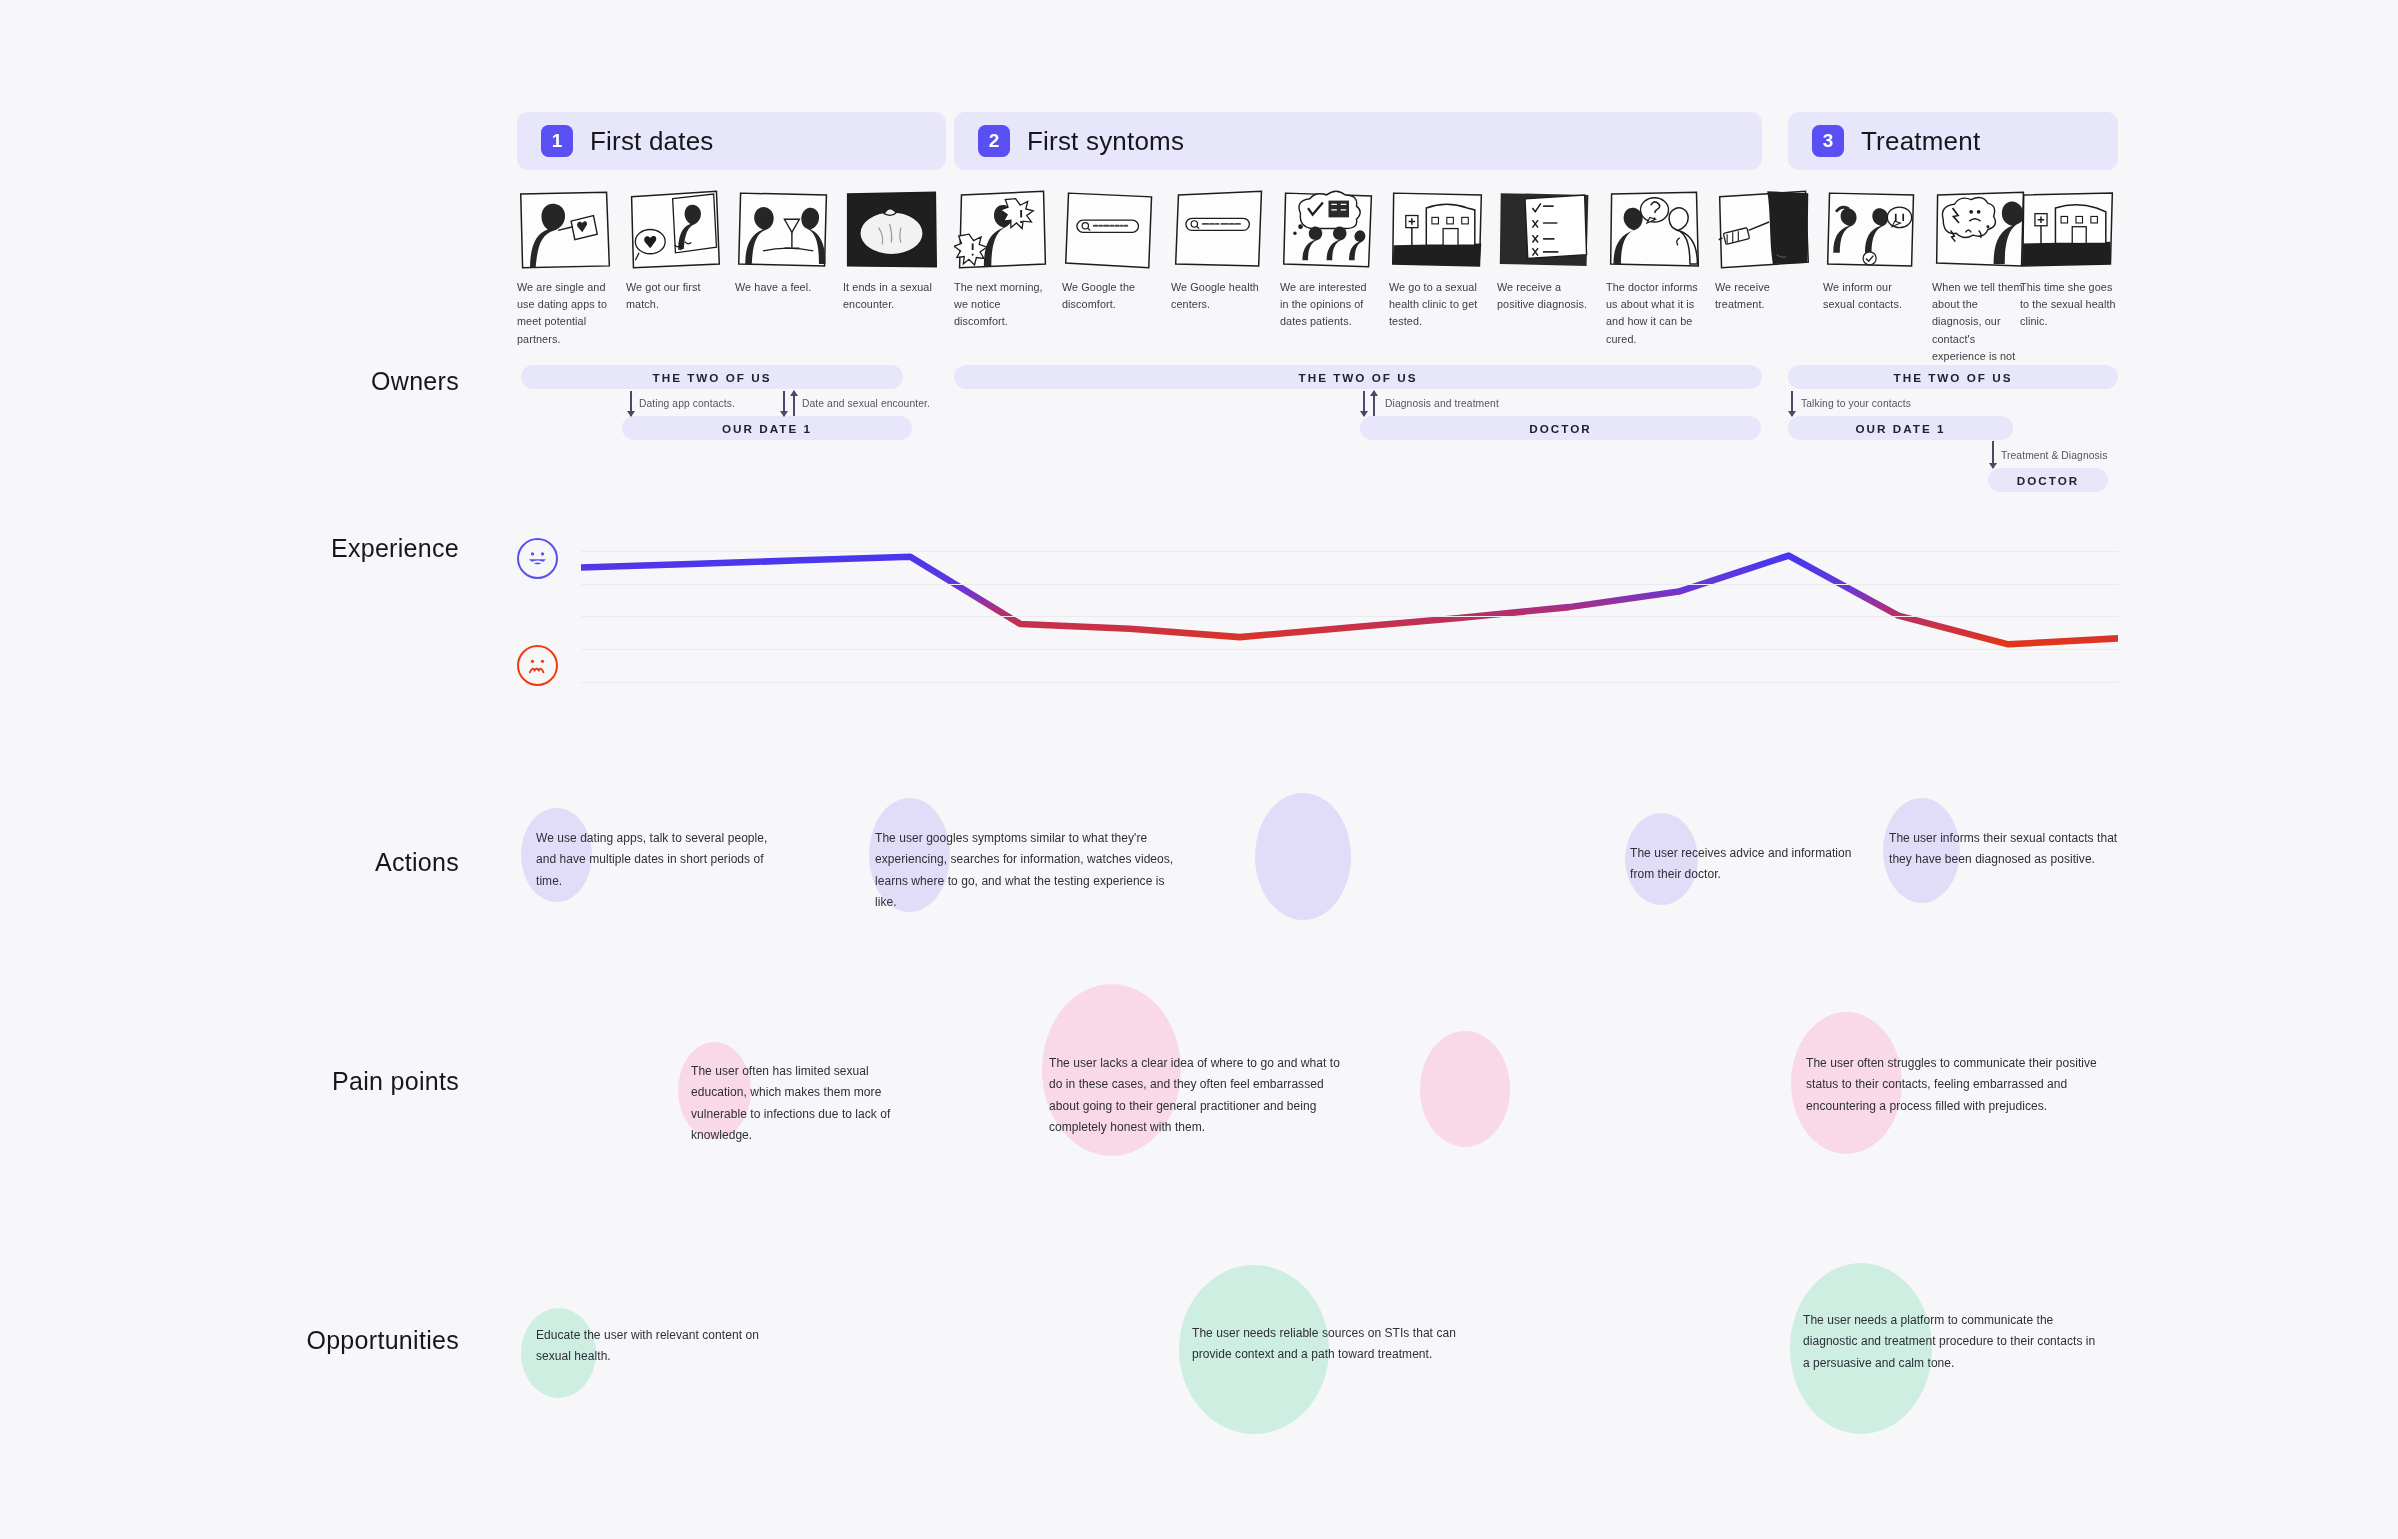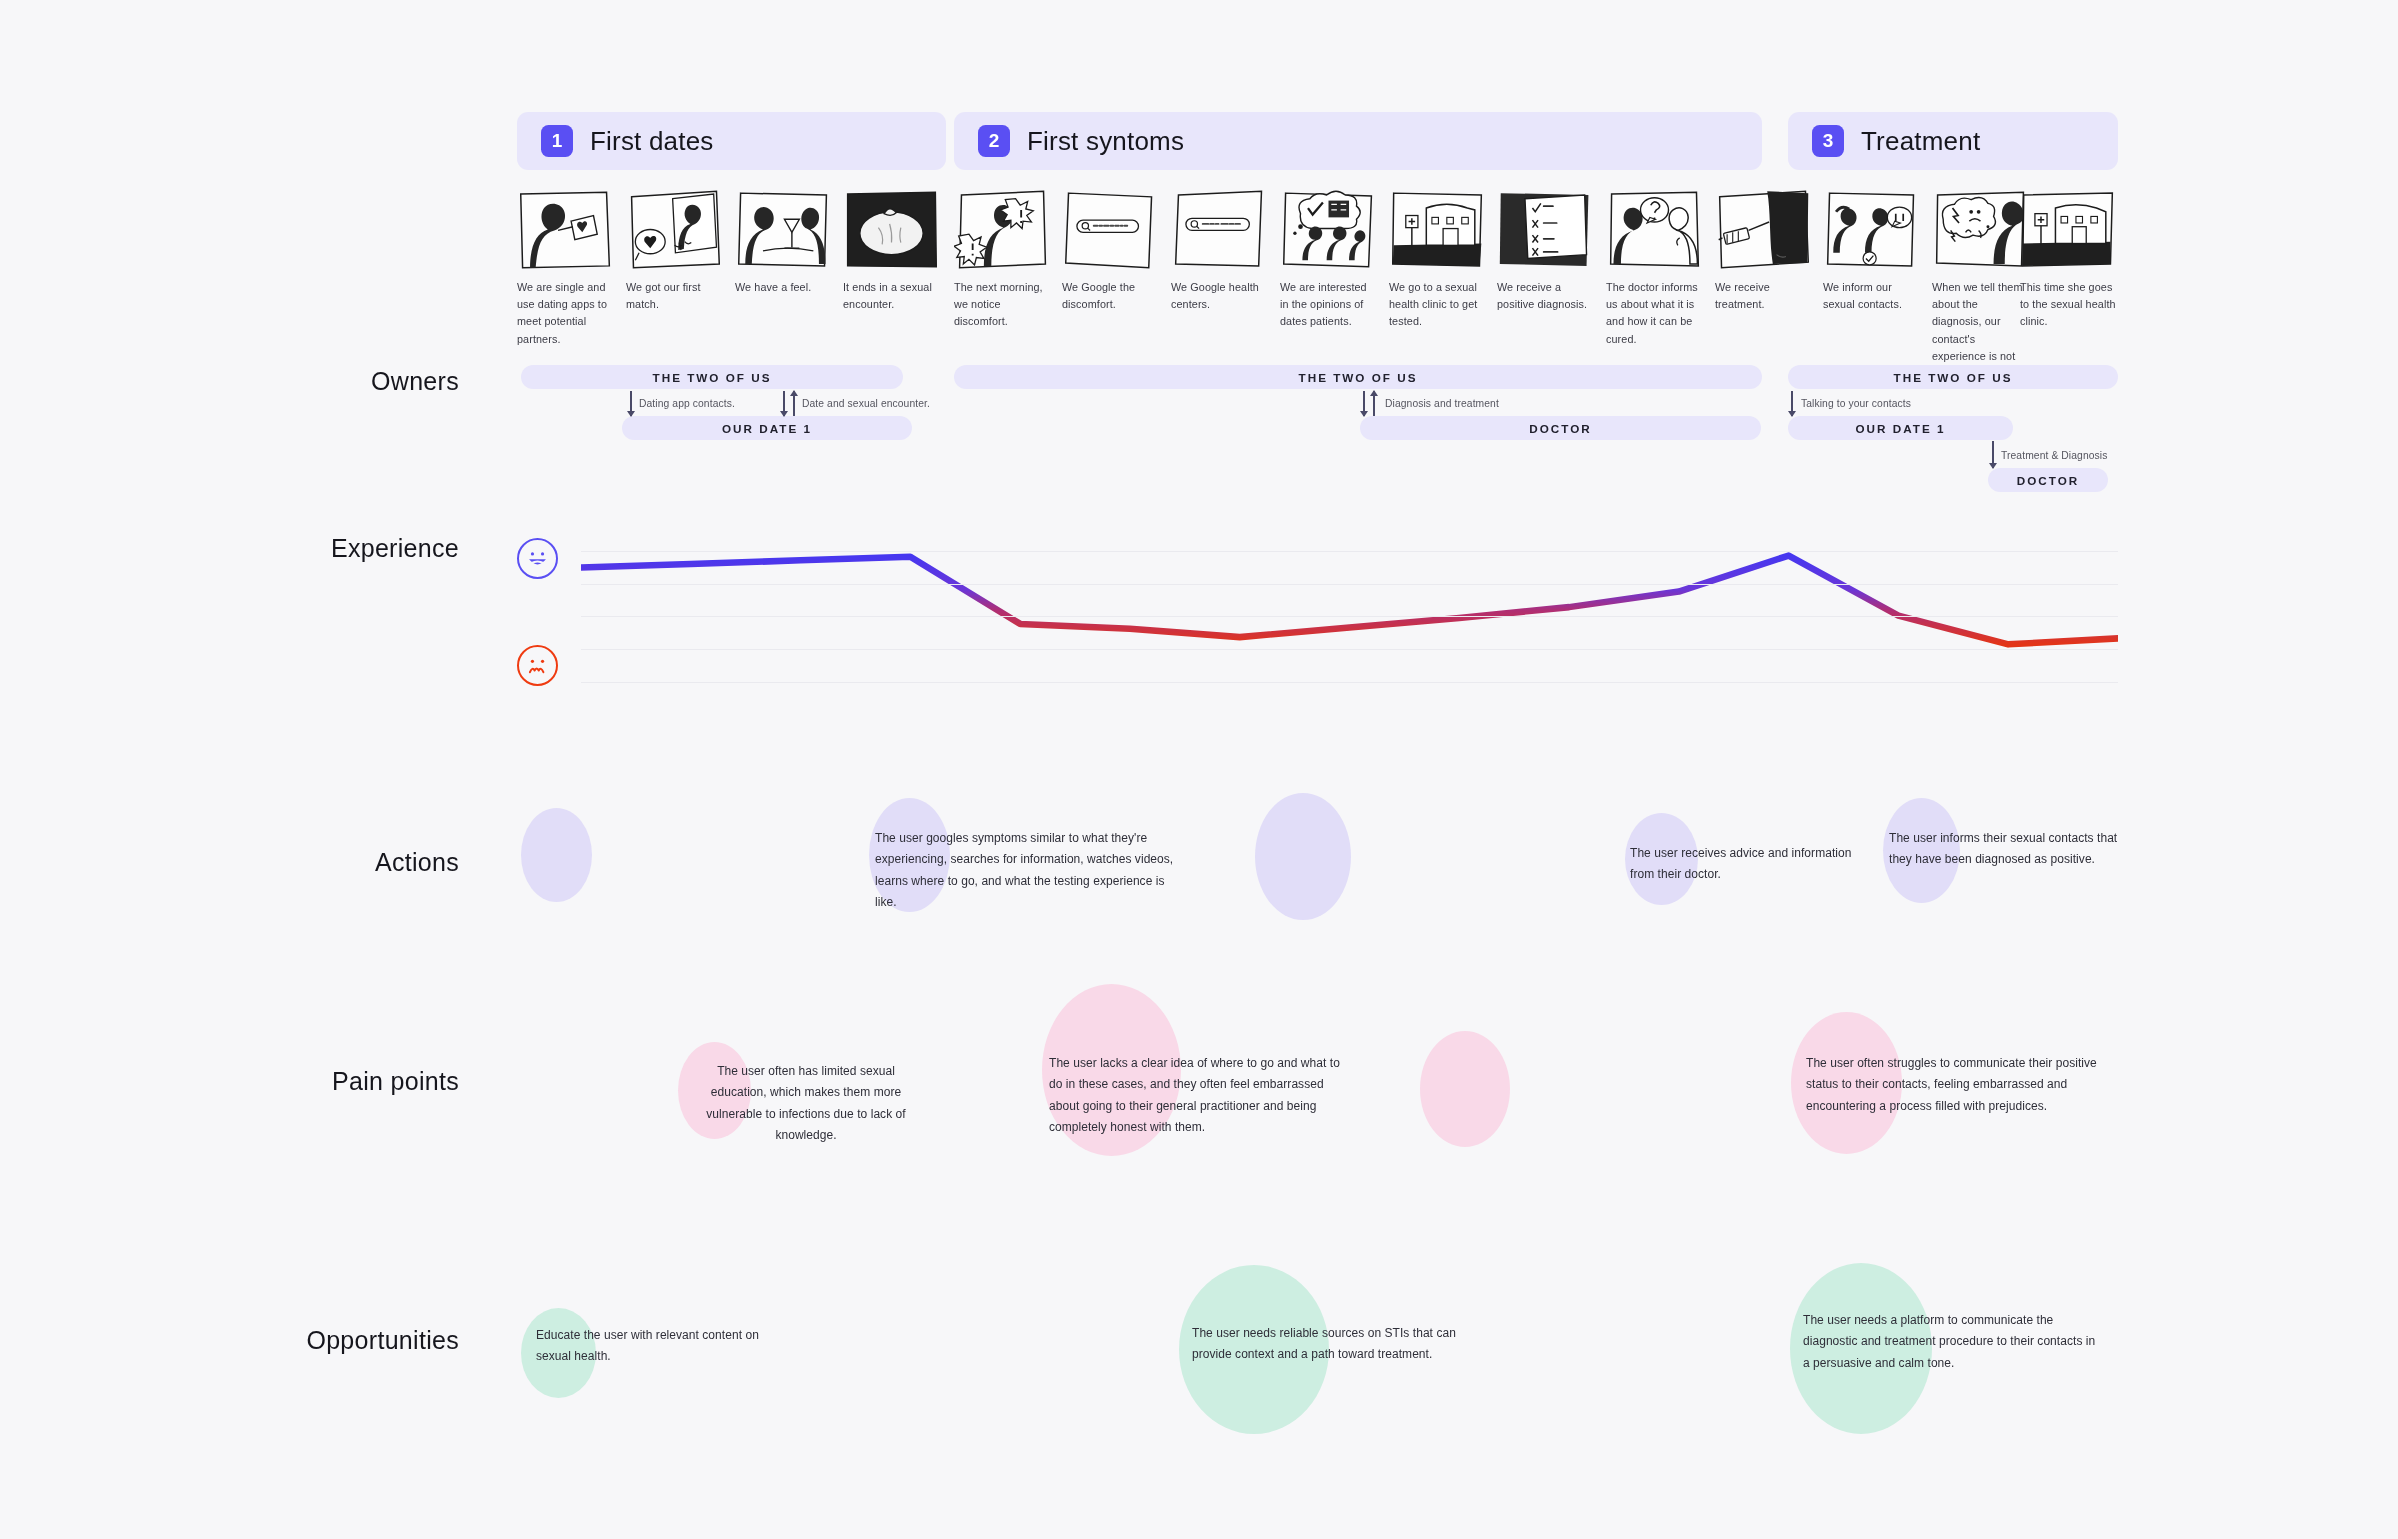--- a/index.html
+++ b/index.html
@@ -466,34 +466,35 @@
           <stop offset="38%" stop-color="#6a36d8"></stop>
           <stop offset="62%" stop-color="#b02e73"></stop>
           <stop offset="100%" stop-color="#e33518"></stop>
         </linearGradient>
       </defs>
       <polyline id="chart-polyline" fill="none" stroke="url(#lineGrad)" stroke-width="7" stroke-linejoin="round" stroke-linecap="round" points="0.0,35.8 117.1,31.9 234.3,28.1 351.4,24.2 468.6,95.9 585.7,101.0 702.9,110.0 820.0,99.8 937.1,89.5 1054.3,78.0 1171.4,61.4 1288.6,23.0 1405.7,87.0 1522.9,117.7 1640.0,111.3"></polyline>
     </svg>
   </div>
 
   <div class="bubble actions" style="left:521px; top:808px; width:71px; height:94px;"></div>
+  <div class="bubble-text" style="left:536px; top:828px; width:242px;">We use dating apps, talk to several people, and have multiple dates in short periods of time.</div>
 
   <div class="bubble actions" style="left:869px; top:798px; width:81px; height:114px;"></div>
   <div class="bubble-text" style="left:875px; top:828px; width:309px;">The user googles symptoms similar to what they're experiencing, searches for information, watches videos, learns where to go, and what the testing experience is like.</div>
 
   <div class="bubble actions" style="left:1255px; top:793px; width:96px; height:127px;"></div>
 
   <div class="bubble actions" style="left:1625px; top:813px; width:73px; height:92px;"></div>
   <div class="bubble-text" style="left:1630px; top:843px; width:240px;">The user receives advice and information from their doctor.</div>
 
   <div class="bubble actions" style="left:1883px; top:798px; width:77px; height:105px;"></div>
   <div class="bubble-text" style="left:1889px; top:828px; width:234px;">The user informs their sexual contacts that they have been diagnosed as positive.</div>
 
   <div class="bubble painpoints" style="left:678px; top:1042px; width:73px; height:97px;"></div>
-  <div class="bubble-text" style="left:691px; top:1061px; width:230px;text-align:center;">The user often has limited sexual education, which makes them more vulnerable to infections due to lack of knowledge.</div>
+  <div class="bubble-text" style="left:691px; top:1061px; width:230px;">The user often has limited sexual education, which makes them more vulnerable to infections due to lack of knowledge.</div>
 
   <div class="bubble painpoints" style="left:1042px; top:984px; width:139px; height:172px;"></div>
   <div class="bubble-text" style="left:1049px; top:1053px; width:300px;">The user lacks a clear idea of where to go and what to do in these cases, and they often feel embarrassed about going to their general practitioner and being completely honest with them.</div>
 
   <div class="bubble painpoints" style="left:1420px; top:1031px; width:90px; height:116px;"></div>
 
   <div class="bubble painpoints" style="left:1791px; top:1012px; width:111px; height:142px;"></div>
   <div class="bubble-text" style="left:1806px; top:1053px; width:307px;">The user often struggles to communicate their positive status to their contacts, feeling embarrassed and encountering a process filled with prejudices.</div>
 
   <div class="bubble opportunities" style="left:521px; top:1308px; width:75px; height:90px;"></div>

